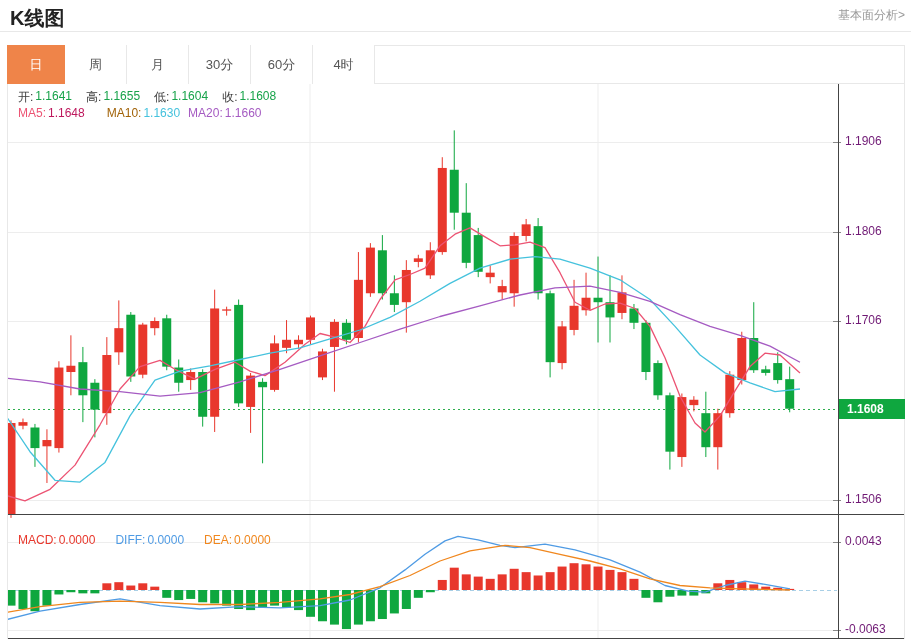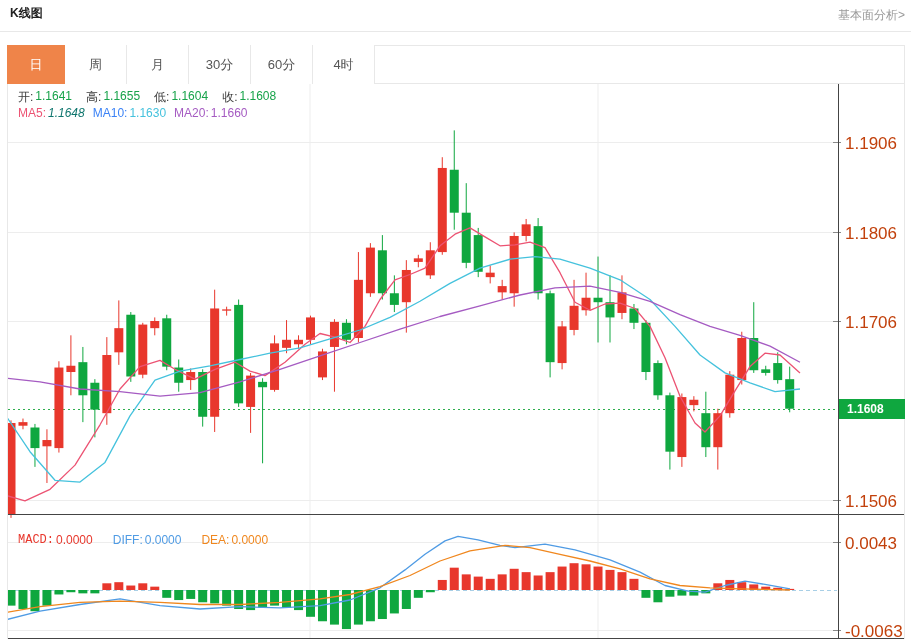--- a/index.html
+++ b/index.html
@@ -1,35 +1,35 @@
 <!DOCTYPE html>
 <html><head>
 <meta charset="utf-8">
 <style>
   html,body{margin:0;padding:0;background:#fff;width:911px;height:644px;
     font-family:"Liberation Sans","DejaVu Sans",sans-serif;overflow:hidden;position:relative;}
   .abs{position:absolute;}
-  #page-title{left:10px;top:5px;font-size:12px;font-weight:bold;color:#222;}
+  #page-title{left:10px;top:5px;font-size:20px;font-weight:bold;color:#222;}
   #fund-link{right:6px;top:7px;font-size:12px;color:#999;text-decoration:none;cursor:pointer;}
   #title-divider{left:0;top:31px;width:911px;height:1px;background:#e8e8e8;}
   #widget{left:7px;top:45px;width:898px;height:594px;border:1px solid #e8e8e8;box-sizing:border-box;}
   #tabbar{left:7px;top:45px;width:898px;height:39px;display:flex;border-bottom:1px solid #e8e8e8;box-sizing:border-box;}
   .tab{width:62px;height:39px;line-height:39px;text-align:center;font-size:13px;color:#555;
     border-right:1px solid #e8e8e8;box-sizing:border-box;cursor:pointer;background:#fff;}
   .tab:first-child{width:58px;}
   .tab.active{background:#ef8449;color:#fff;border-right:none;}
   #chart-region{left:0;top:0;width:911px;height:644px;}
   svg{position:absolute;left:0;top:0;}
   .legend{display:flex;font-size:12px;z-index:5;white-space:nowrap;}
   #ohlc-legend{left:18px;top:89px;gap:14px;}
   #ma-legend{left:18px;top:106px;gap:8px;}
   #macd-legend{left:18px;top:533px;gap:20px;}
   .leg-item{display:flex;gap:2px;}
   .lab{color:#3c3c3c;}
-  .axis-label{position:absolute;left:845px;font-size:17px;color:#c2410c;z-index:4;}
+  .axis-label{position:absolute;left:845px;font-size:12px;color:#701a75;z-index:4;}
   #price-tag{left:839px;top:399px;width:66px;height:20px;line-height:20px;
     color:#fff;font-size:12px;font-weight:bold;padding-left:8px;box-sizing:border-box;z-index:6;}
 </style>
 </head>
 <body>
 
 <div class="abs" id="page-title">K线图</div>
 <a class="abs" id="fund-link">基本面分析&gt;</a>
 <div class="abs" id="title-divider"></div>
 
@@ -300,35 +300,35 @@
     </span>
   <span class="leg-item">
       <span class="lab">收:</span>
       <span style="color: rgb(23, 163, 74);">1.1608</span>
     </span>
 </div>
 
 <div class="abs legend" id="ma-legend">
   <span class="leg-item">
       <span style="color: rgb(236, 83, 115);">MA5:</span>
-      <span style="color: #0f766e; font-style: italic;">1.1648</span>
-    </span>
-  <span class="leg-item">
-      <span style="color: #3b82f6;">MA10:</span>
+      <span style="color: #be185d;">1.1648</span>
+    </span>
+  <span class="leg-item">
+      <span style="color: #a16207; margin-left: 14px;">MA10:</span>
       <span style="color: rgb(69, 194, 221);">1.1630</span>
     </span>
   <span class="leg-item">
       <span style="color: rgb(165, 91, 194);">MA20:</span>
       <span style="color: rgb(165, 91, 194);">1.1660</span>
     </span>
 </div>
 
 <div class="abs legend" id="macd-legend">
   <span class="leg-item">
-      <span style="color: rgb(232, 55, 44); font-family: Liberation Mono, monospace;">MACD:</span>
+      <span style="color: rgb(232, 55, 44);">MACD:</span>
       <span style="color: rgb(232, 55, 44);">0.0000</span>
     </span>
   <span class="leg-item">
       <span style="color: rgb(79, 155, 228);">DIFF:</span>
       <span style="color: rgb(79, 155, 228);">0.0000</span>
     </span>
   <span class="leg-item">
       <span style="color: rgb(240, 135, 30);">DEA:</span>
       <span style="color: rgb(240, 135, 30);">0.0000</span>
     </span>

